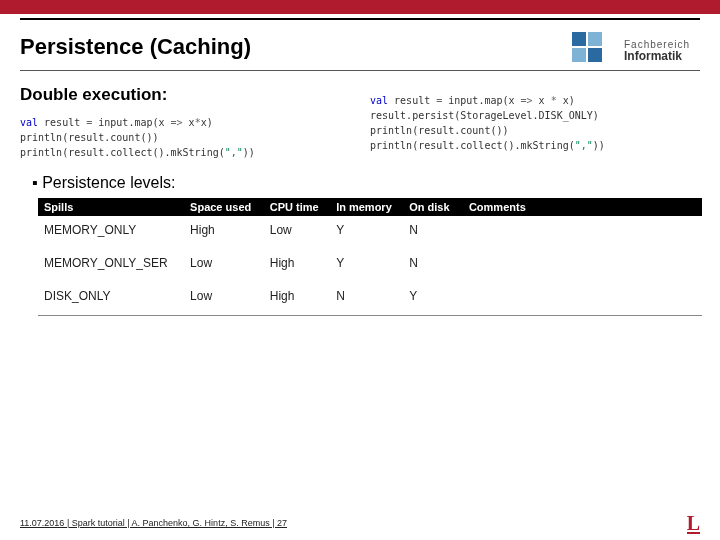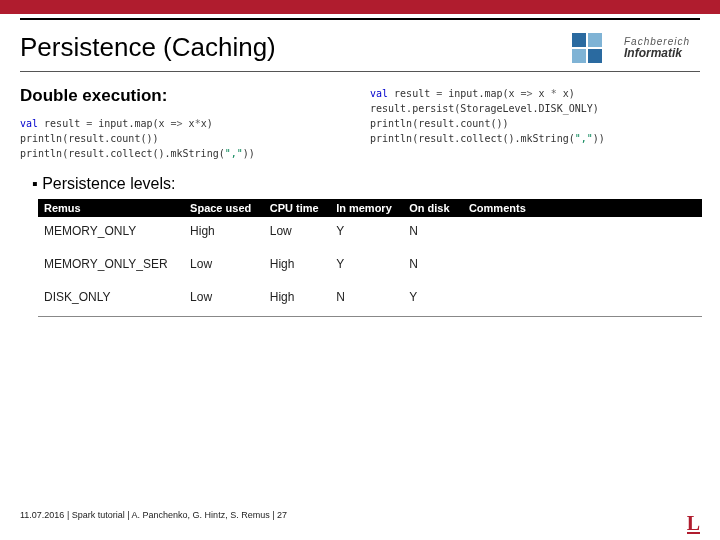--- a/index.html
+++ b/index.html
@@ -22,28 +22,27 @@
     background: #000;
     margin: 4px 20px 0 20px;
   }
   .header-row {
     display: flex;
     justify-content: space-between;
     align-items: center;
     padding: 12px 30px 8px 20px;
   }
   .title {
-    font-size: 26px;
-    font-weight: normal;
+    font-size: 22px;
+    font-weight: bold;
   }
   .logo {
     display: flex;
-    align-items: center;
+    align-items: flex-end;
     gap: 22px;
-    font-style: italic;
   }
   .logo-squares {
     display: grid;
     grid-template-columns: 14px 14px;
     grid-template-rows: 14px 14px;
     gap: 2px;
   }
   .sq { width: 14px; height: 14px; }
   .sq-dark { background: #2a6aa0; }
   .sq-light { background: #7fb3d5; }
@@ -52,20 +51,21 @@
   .logo-text .l2 { font-size: 12px; font-weight: bold; color: #333; }
   .rule2 {
     height: 1px;
     background: #555;
     margin: 0 20px 10px 20px;
   }
   .cols {
     display: flex;
     padding: 4px 10px 0 20px;
     gap: 10px;
+    align-items: center;
   }
   .col { flex: 1; }
   .col h3 {
     font-size: 17px;
     font-weight: bold;
     margin-bottom: 10px;
   }
   .code {
     font-family: "Consolas", "Menlo", monospace;
     font-size: 10px;
@@ -108,23 +108,24 @@
   }
   tbody tr td:first-child {
     font-weight: normal;
   }
   .table-bottom-rule {
     height: 1px; background: #888; margin: 0 18px 0 38px;
   }
   .footer {
     position: absolute;
     left: 20px;
-    bottom: 20px;
+    bottom: 12px;
     font-size: 9px;
     color: #222;
+    text-decoration: underline;
   }
   .footer-logo {
     position: absolute;
     right: 20px;
     bottom: 6px;
     font-family: "Times New Roman", serif;
     font-weight: bold;
     font-size: 20px;
     color: #b01c2e;
     border-bottom: 2px solid #b01c2e;
@@ -179,21 +180,21 @@
     <colgroup>
       <col style="width:22%">
         <col style="width:12%">
         <col style="width:10%">
         <col style="width:11%">
         <col style="width:9%">
         <col style="width:36%">
     </colgroup>
     <thead>
       <tr>
-        <th>Remus</th>
+        <th>Spills</th>
         <th>Space used</th>
         <th>CPU time</th>
         <th>In memory</th>
         <th>On disk</th>
         <th>Comments</th>
       </tr>
     </thead>
     <tbody>
       <tr>
         <td>MEMORY_ONLY</td>

